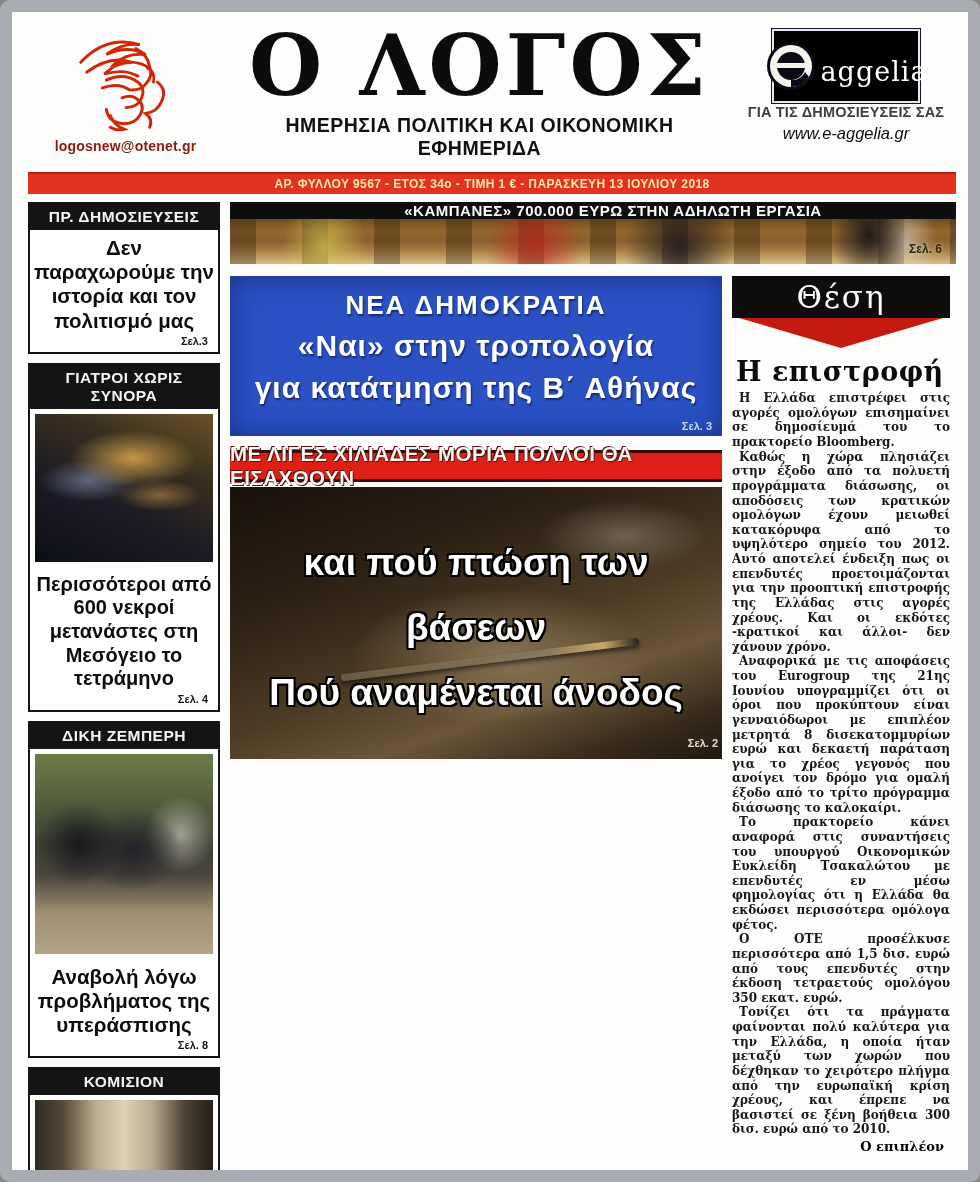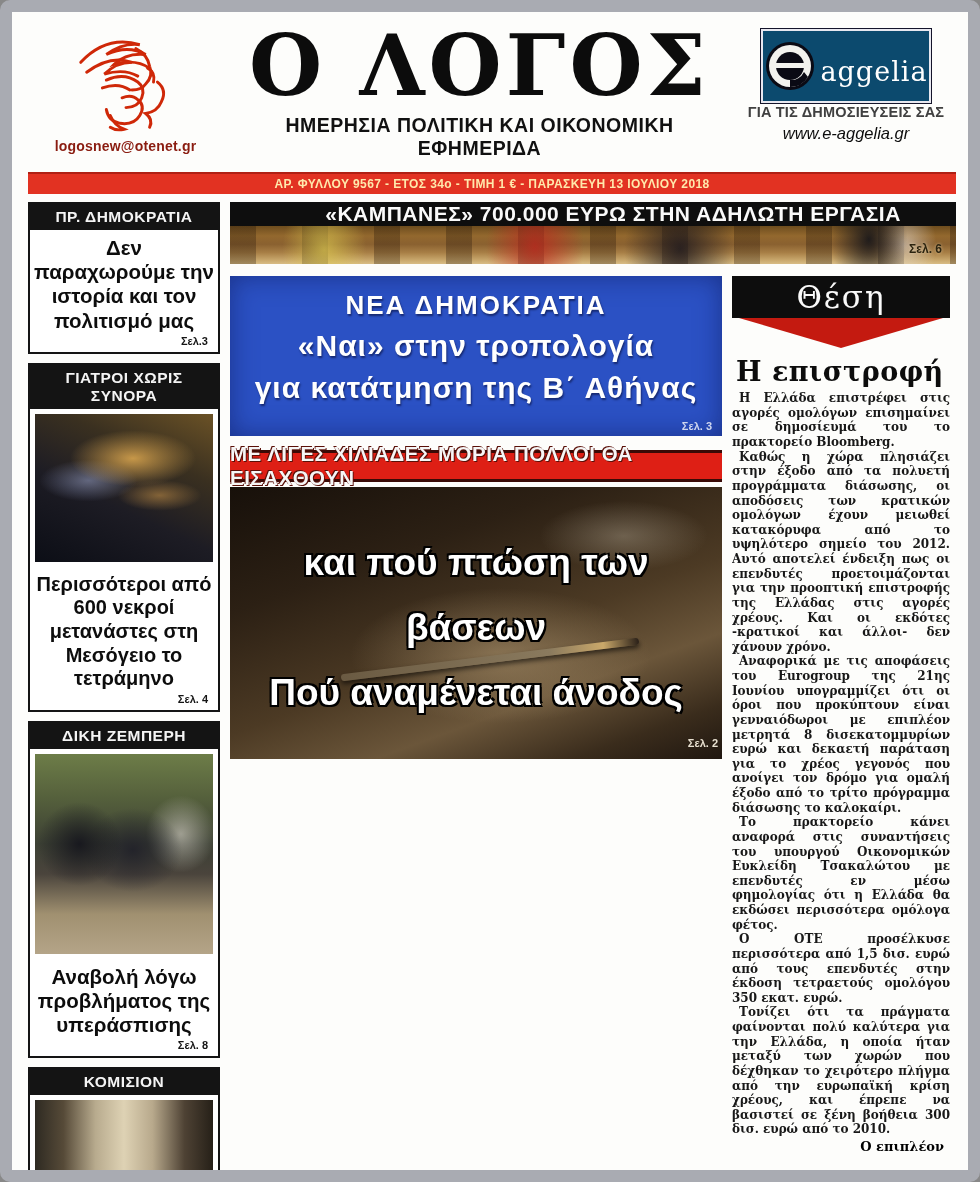--- a/index.html
+++ b/index.html
@@ -33,22 +33,22 @@
     font-family:"DejaVu Serif", serif;
     font-weight:bold; font-size:84px; line-height:0.95;
     color:#0c0c0c; letter-spacing:4px;
   }
   .paper-subtitle {
     font-size:19.5px; font-weight:bold; color:#111;
     margin-top:8px; letter-spacing:0.5px;
   }
   .aggelia-cell { text-align:center; padding-top:10px; }
   .aggelia-box {
-    width:172px; height:76px; margin:0 auto;
-    background:#0c4a6e;
+    width:150px; height:76px; margin:0 auto;
+    background:#000000;
     border:1px solid #14142a;
     box-shadow:inset 0 0 0 2px #e8e8f0;
     display:flex; align-items:center; justify-content:center; gap:4px;
   }
   .aggelia-e { width:52px; height:52px; flex:0 0 auto; }
   .aggelia-word {
     font-family:"DejaVu Serif", serif; color:#fff;
     font-size:27px; letter-spacing:1px; margin-top:10px;
   }
   .aggelia-tagline {
@@ -117,21 +117,21 @@
       linear-gradient(90deg, #2e2a22 0%, #564a38 16%, #b8ab8e 34%, #ded2b4 50%, #b8a98c 66%, #4e4234 84%, #262018 100%);
   }
 
   
   .main-col { flex:1; display:flex; flex-direction:column; }
   .top-banner {
     height:34px; background:#0e0e0e;
     display:flex; align-items:center; justify-content:center;
   }
   .top-banner-text {
-    color:#fafafa; font-weight:bold; font-size:21px; letter-spacing:0.5px;margin-left:40px;
+    color:#fafafa; font-weight:bold; font-size:15px; letter-spacing:0.5px;margin-left:40px;
   }
   .lead-photo {
     height:386px; position:relative;
     background:
       radial-gradient(70px 90px at 42% 55%, rgba(190,40,30,.8), rgba(0,0,0,0) 70%),
       radial-gradient(60px 80px at 13% 62%, rgba(220,200,80,.7), rgba(0,0,0,0) 70%),
       radial-gradient(80px 90px at 62% 60%, rgba(30,25,30,.85), rgba(0,0,0,0) 70%),
       radial-gradient(55px 75px at 88% 35%, rgba(20,20,25,.9), rgba(0,0,0,0) 70%),
       radial-gradient(45px 60px at 93% 50%, rgba(235,230,225,.55), rgba(0,0,0,0) 70%),
       repeating-linear-gradient(90deg, rgba(35,20,8,.30) 0 26px, rgba(0,0,0,0) 26px 72px),
@@ -271,21 +271,21 @@
 
     <div class="issue-bar">
       <span class="issue-text">ΑΡ. ΦΥΛΛΟΥ 9567 - ΕΤΟΣ 34ο - ΤΙΜΗ 1 € - ΠΑΡΑΣΚΕΥΗ 13 ΙΟΥΛΙΟΥ 2018</span>
     </div>
 
     <div class="content">
 
       <div class="sidebar">
 
         <div class="side-box">
-          <div class="side-head">ΠΡ. ΔΗΜΟΚΡΑΤΙΑ</div>
+          <div class="side-head">ΠΡ. ΔΗΜΟΣΙΕΥΣΕΙΣ</div>
           <div class="side-text">Δεν παραχωρούμε την ιστορία και τον πολιτισμό μας</div>
           <div class="side-page">Σελ.3</div>
         </div>
 
         <div class="side-box">
           <div class="side-head">ΓΙΑΤΡΟΙ ΧΩΡΙΣ ΣΥΝΟΡΑ</div>
           <div class="photo photo-boat side-photo"></div>
           <div class="side-text small">Περισσότεροι από 600 νεκροί μετανάστες στη Μεσόγειο το τετράμηνο</div>
           <div class="side-page">Σελ. 4</div>
         </div>

